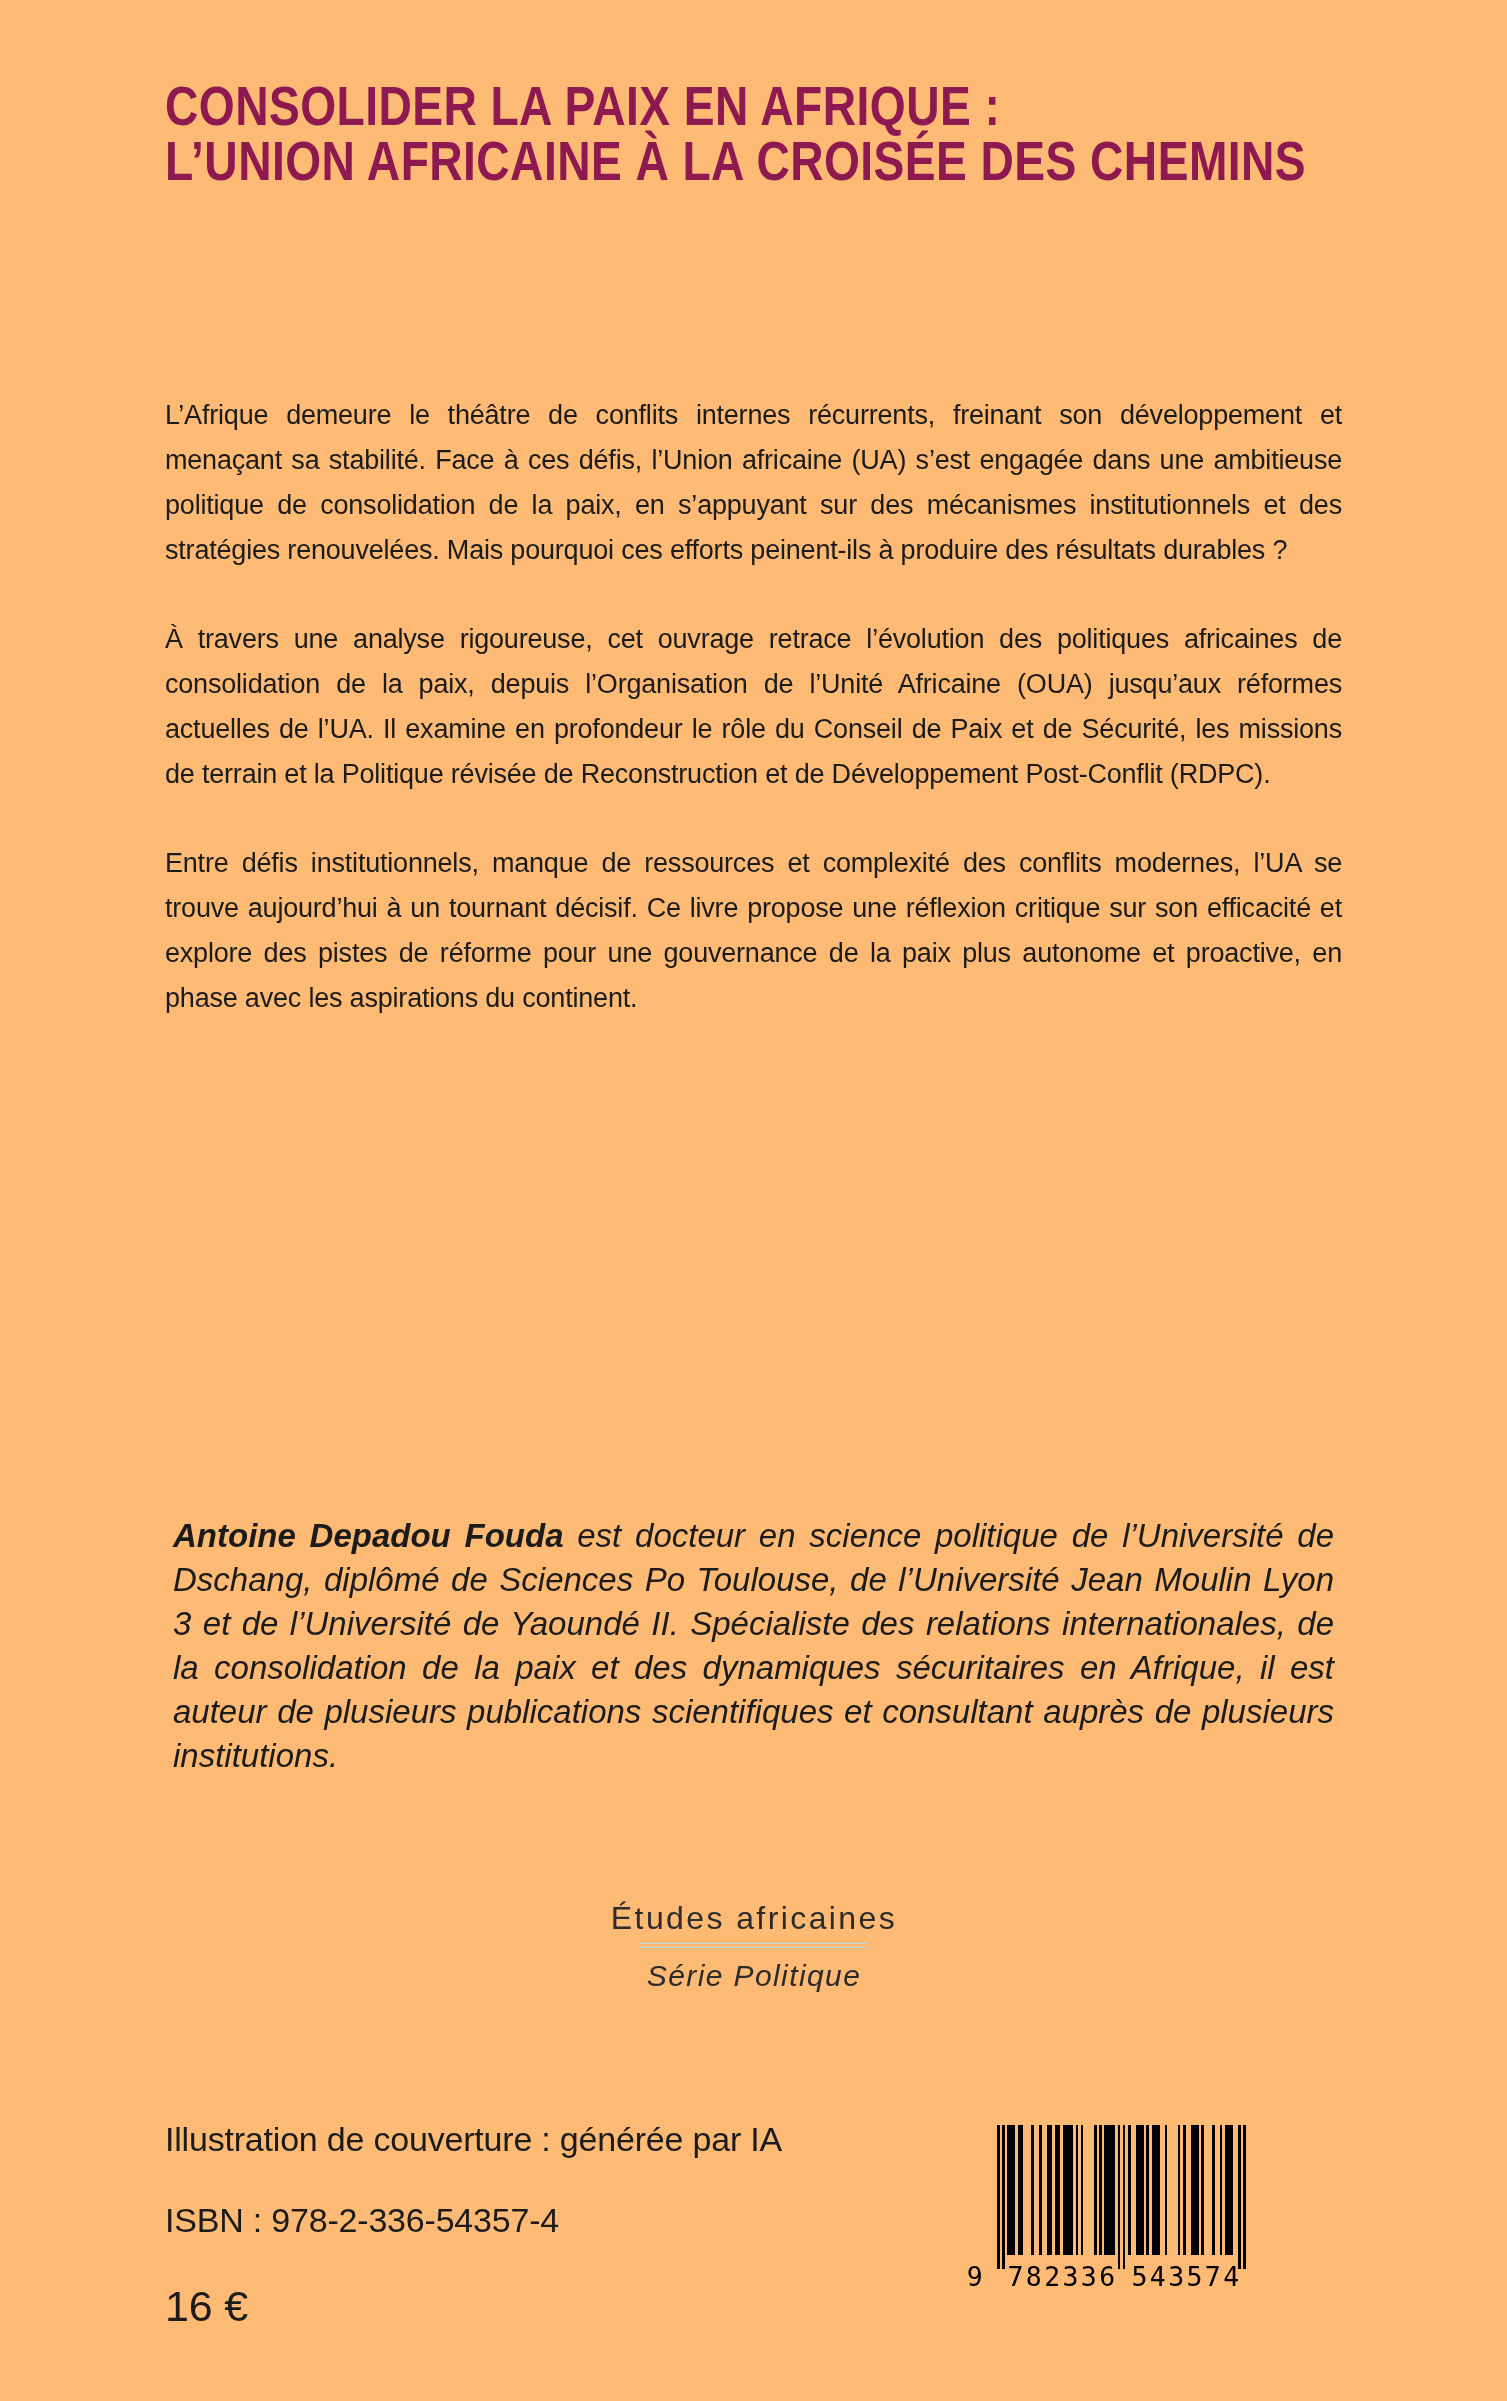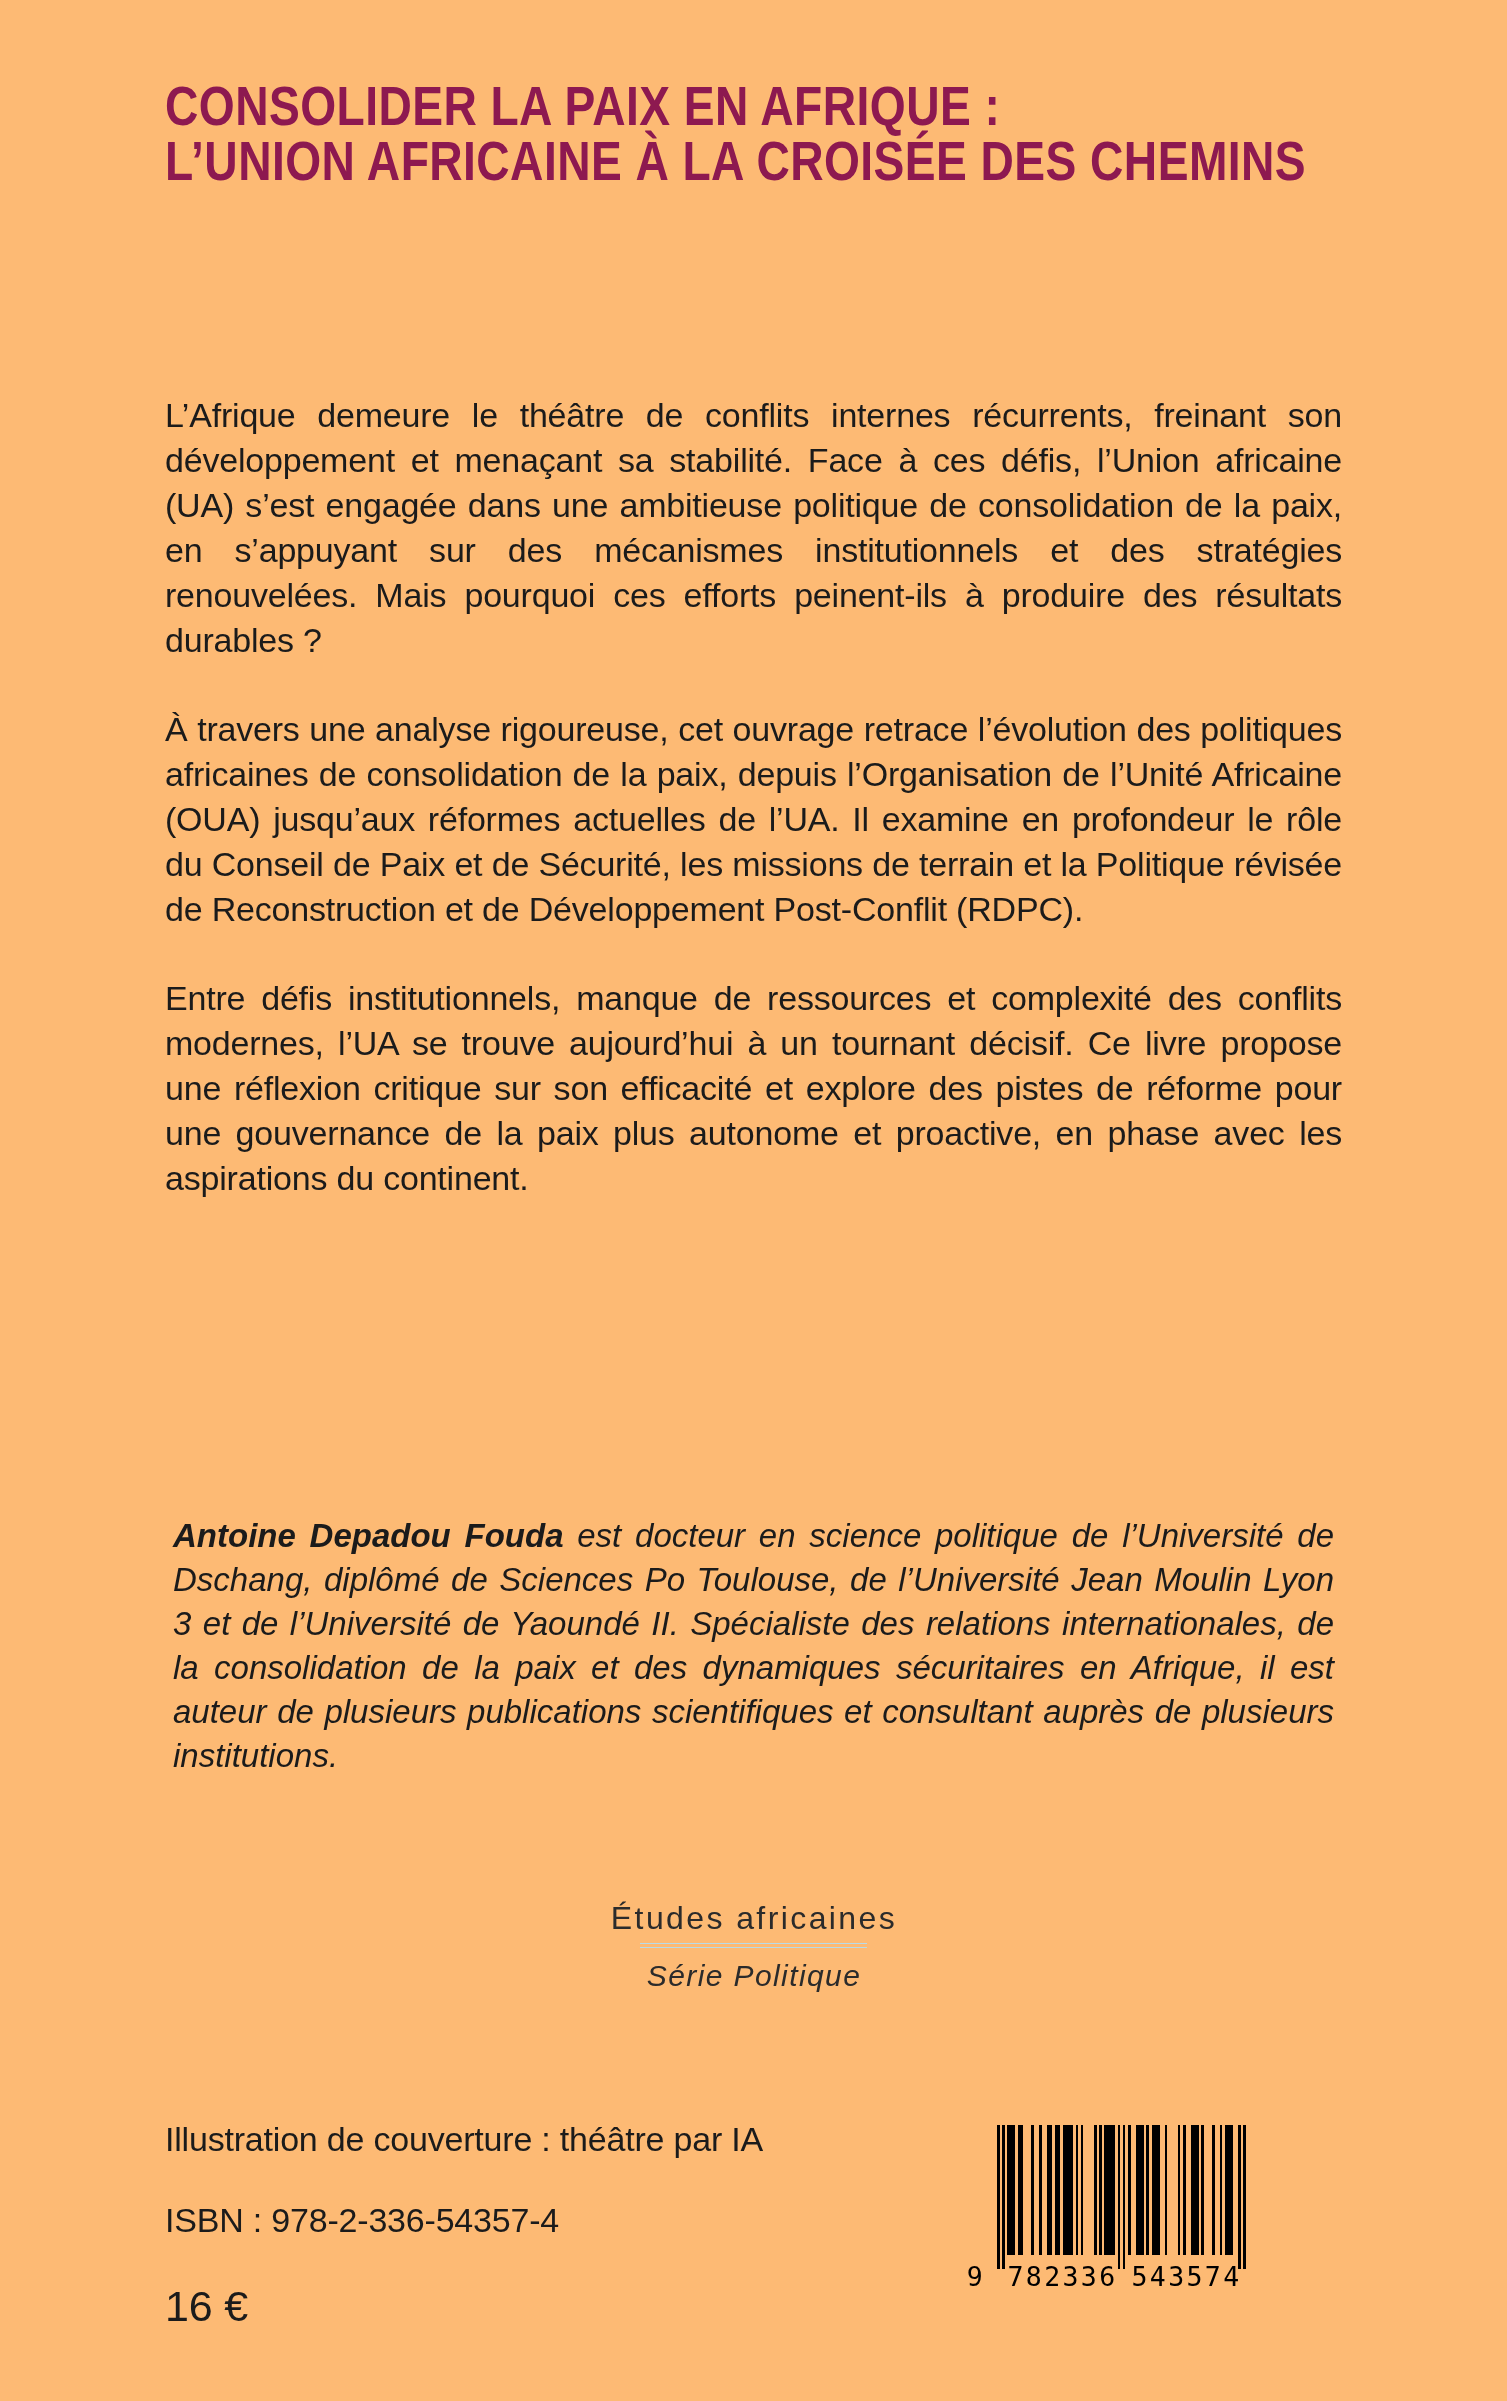--- a/index.html
+++ b/index.html
@@ -26,21 +26,21 @@
     transform: scaleX(0.84);
     transform-origin: left top;
     white-space: nowrap;
   }
 
   
   .synopsis {
     left: 165px;
     top: 393px;
     width: 1177px;
-    font-size: 34px;
+    font-size: 27px;
     line-height: 45px;
     letter-spacing: -0.2px;
     text-align: justify;
   }
   .synopsis p { margin: 0 0 44px 0; }
   .synopsis p:last-child { margin-bottom: 0; }
 
   
   .author-bio {
     left: 165px;
@@ -128,21 +128,21 @@
   <div class="abs author-bio">
     <p style="margin:8px;">
       <span class="author-name">Antoine Depadou Fouda</span><span> est docteur en science politique de l’Université de Dschang, diplômé de Sciences Po Toulouse, de l’Université Jean Moulin Lyon 3 et de l’Université de Yaoundé II. Spécialiste des relations internationales, de la consolidation de la paix et des dynamiques sécuritaires en Afrique, il est auteur de plusieurs publications scientifiques et consultant auprès de plusieurs institutions.</span>
     </p>
   </div>
 
   <div class="abs collection-name">Études africaines</div>
   <div class="abs collection-underline" style="border-top-color: rgb(185, 219, 232); border-bottom-color: rgb(185, 219, 232);"></div>
   <div class="abs collection-series">Série Politique</div>
 
-  <div class="abs cover-credit">Illustration de couverture : théâtre par IA</div>
+  <div class="abs cover-credit">Illustration de couverture : générée par IA</div>
   <div class="abs isbn">ISBN : 978-2-336-54357-4</div>
   <div class="abs price">16 €</div>
 
   <div class="abs barcode">
     <svg class="barcode-bars" viewBox="0 0 95 152" preserveAspectRatio="none" shape-rendering="crispEdges" xmlns="http://www.w3.org/2000/svg">
         <rect x="0" y="0" width="1" height="152" fill="#000000"></rect>
         <rect x="2" y="0" width="1" height="152" fill="#000000"></rect>
         <rect x="4" y="0" width="1" height="137" fill="#000000"></rect>
         <rect x="5" y="0" width="1" height="137" fill="#000000"></rect>
         <rect x="6" y="0" width="1" height="137" fill="#000000"></rect>

